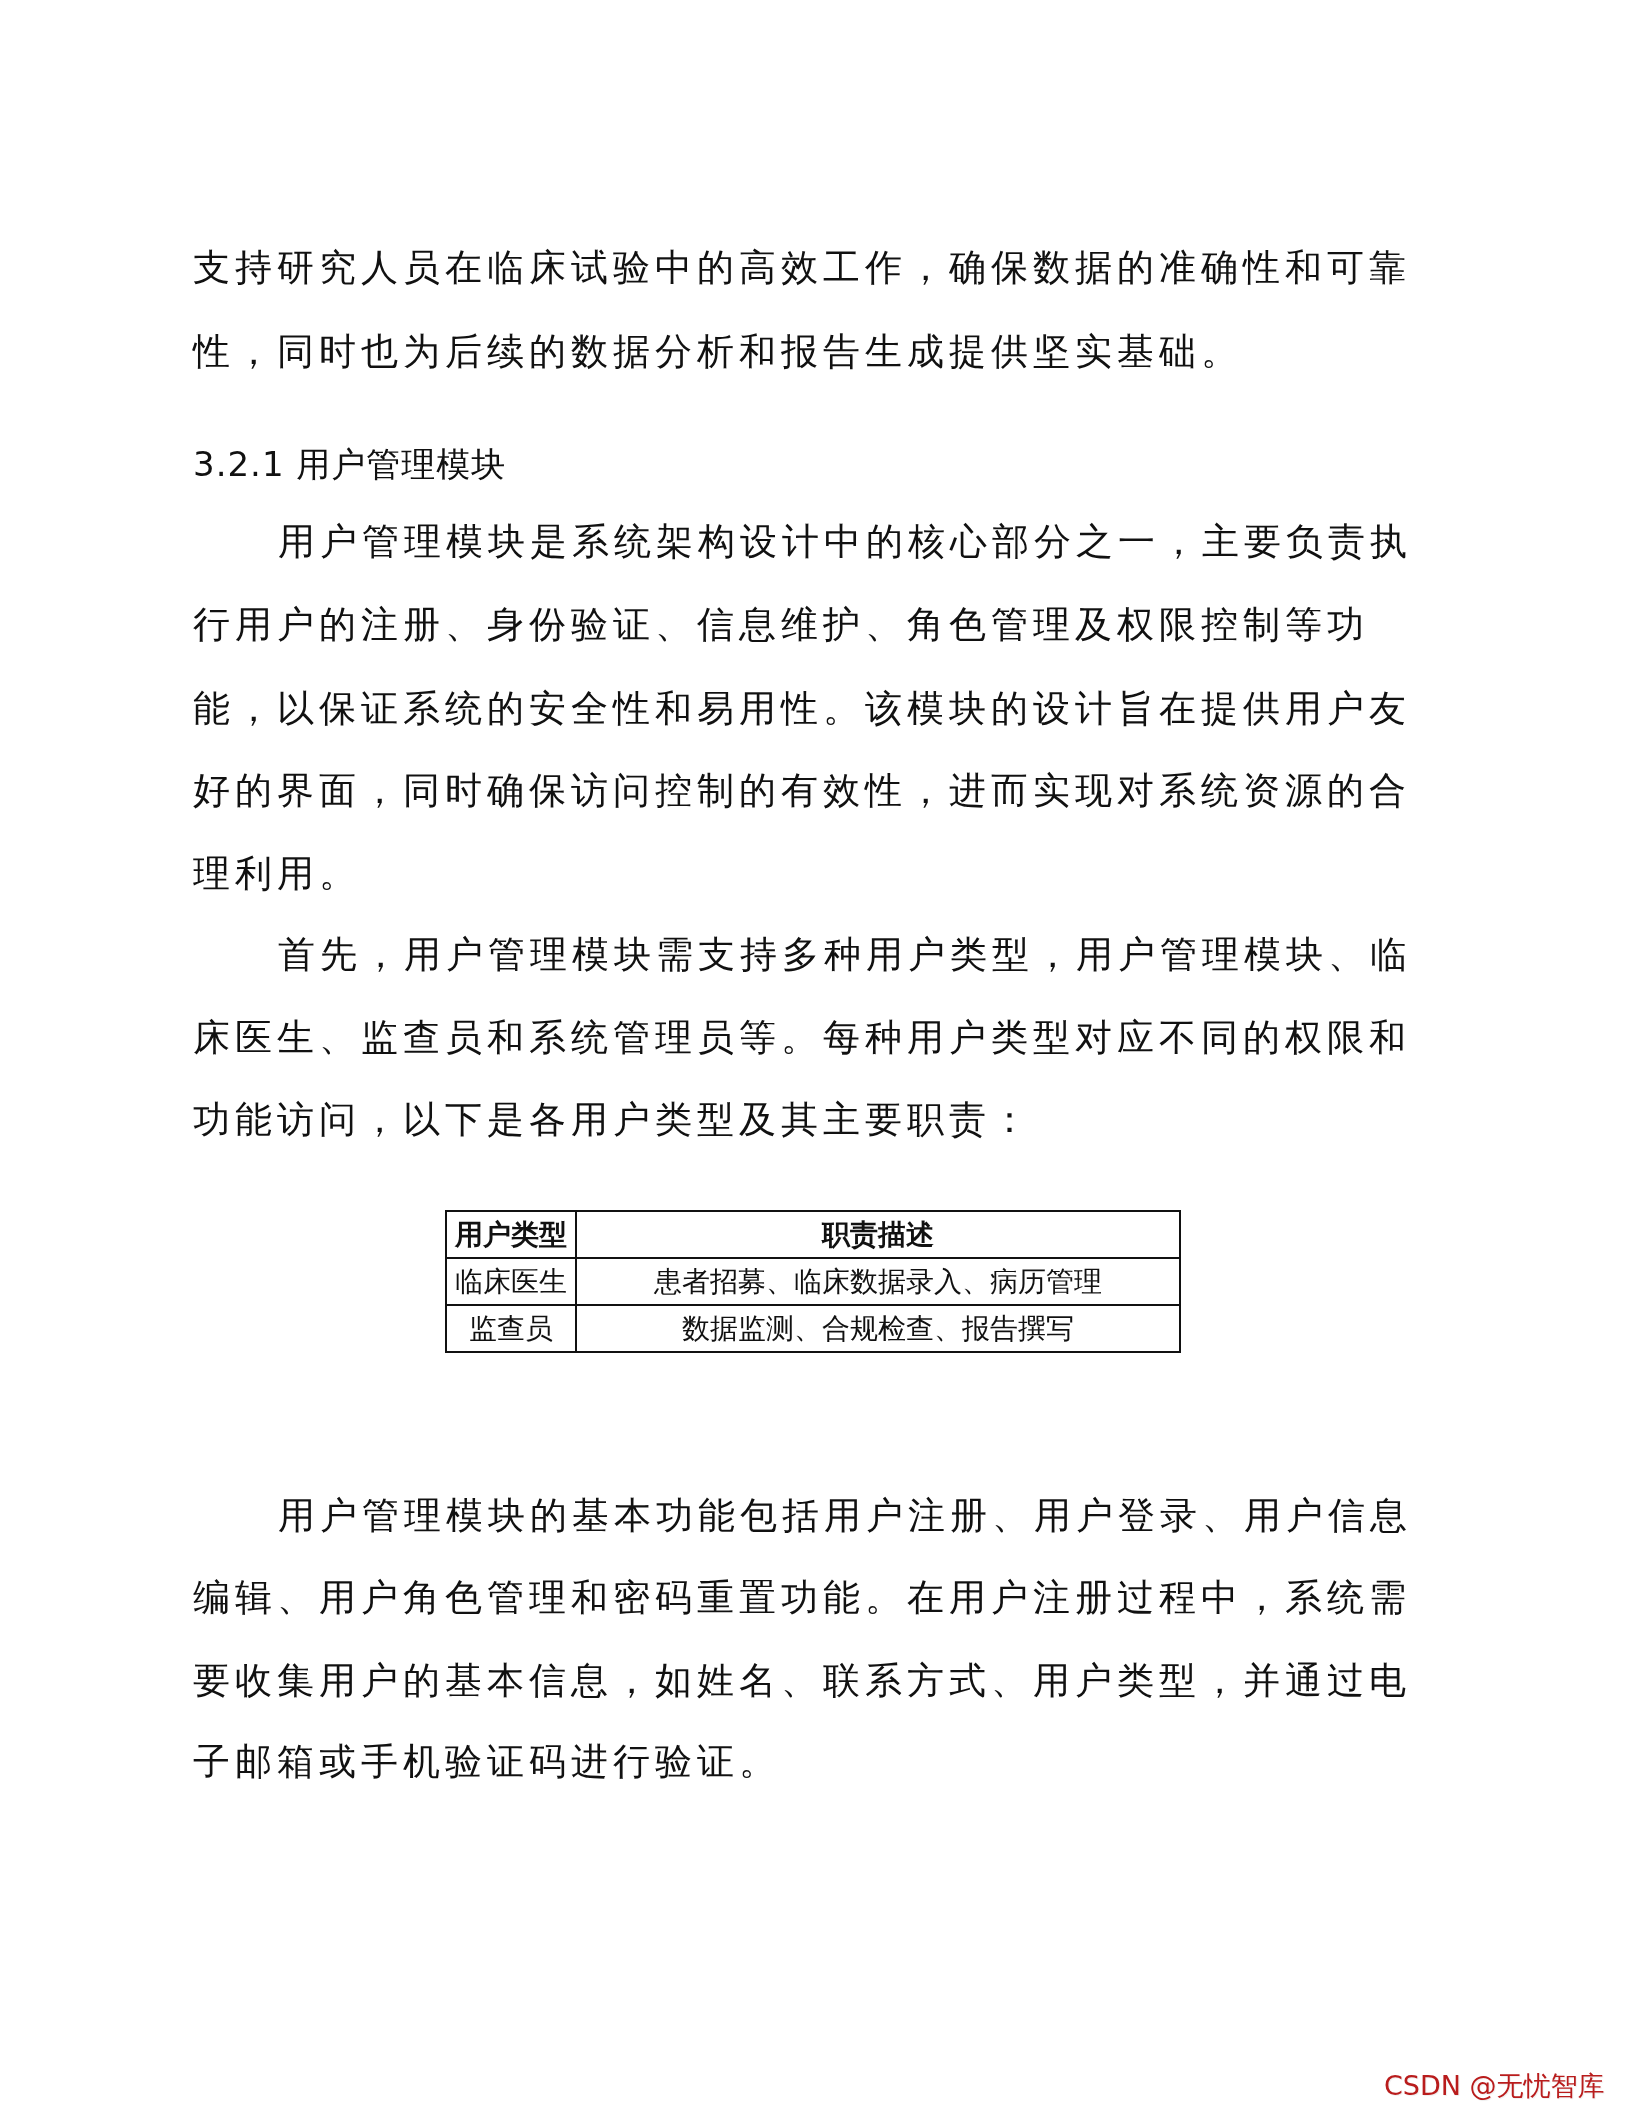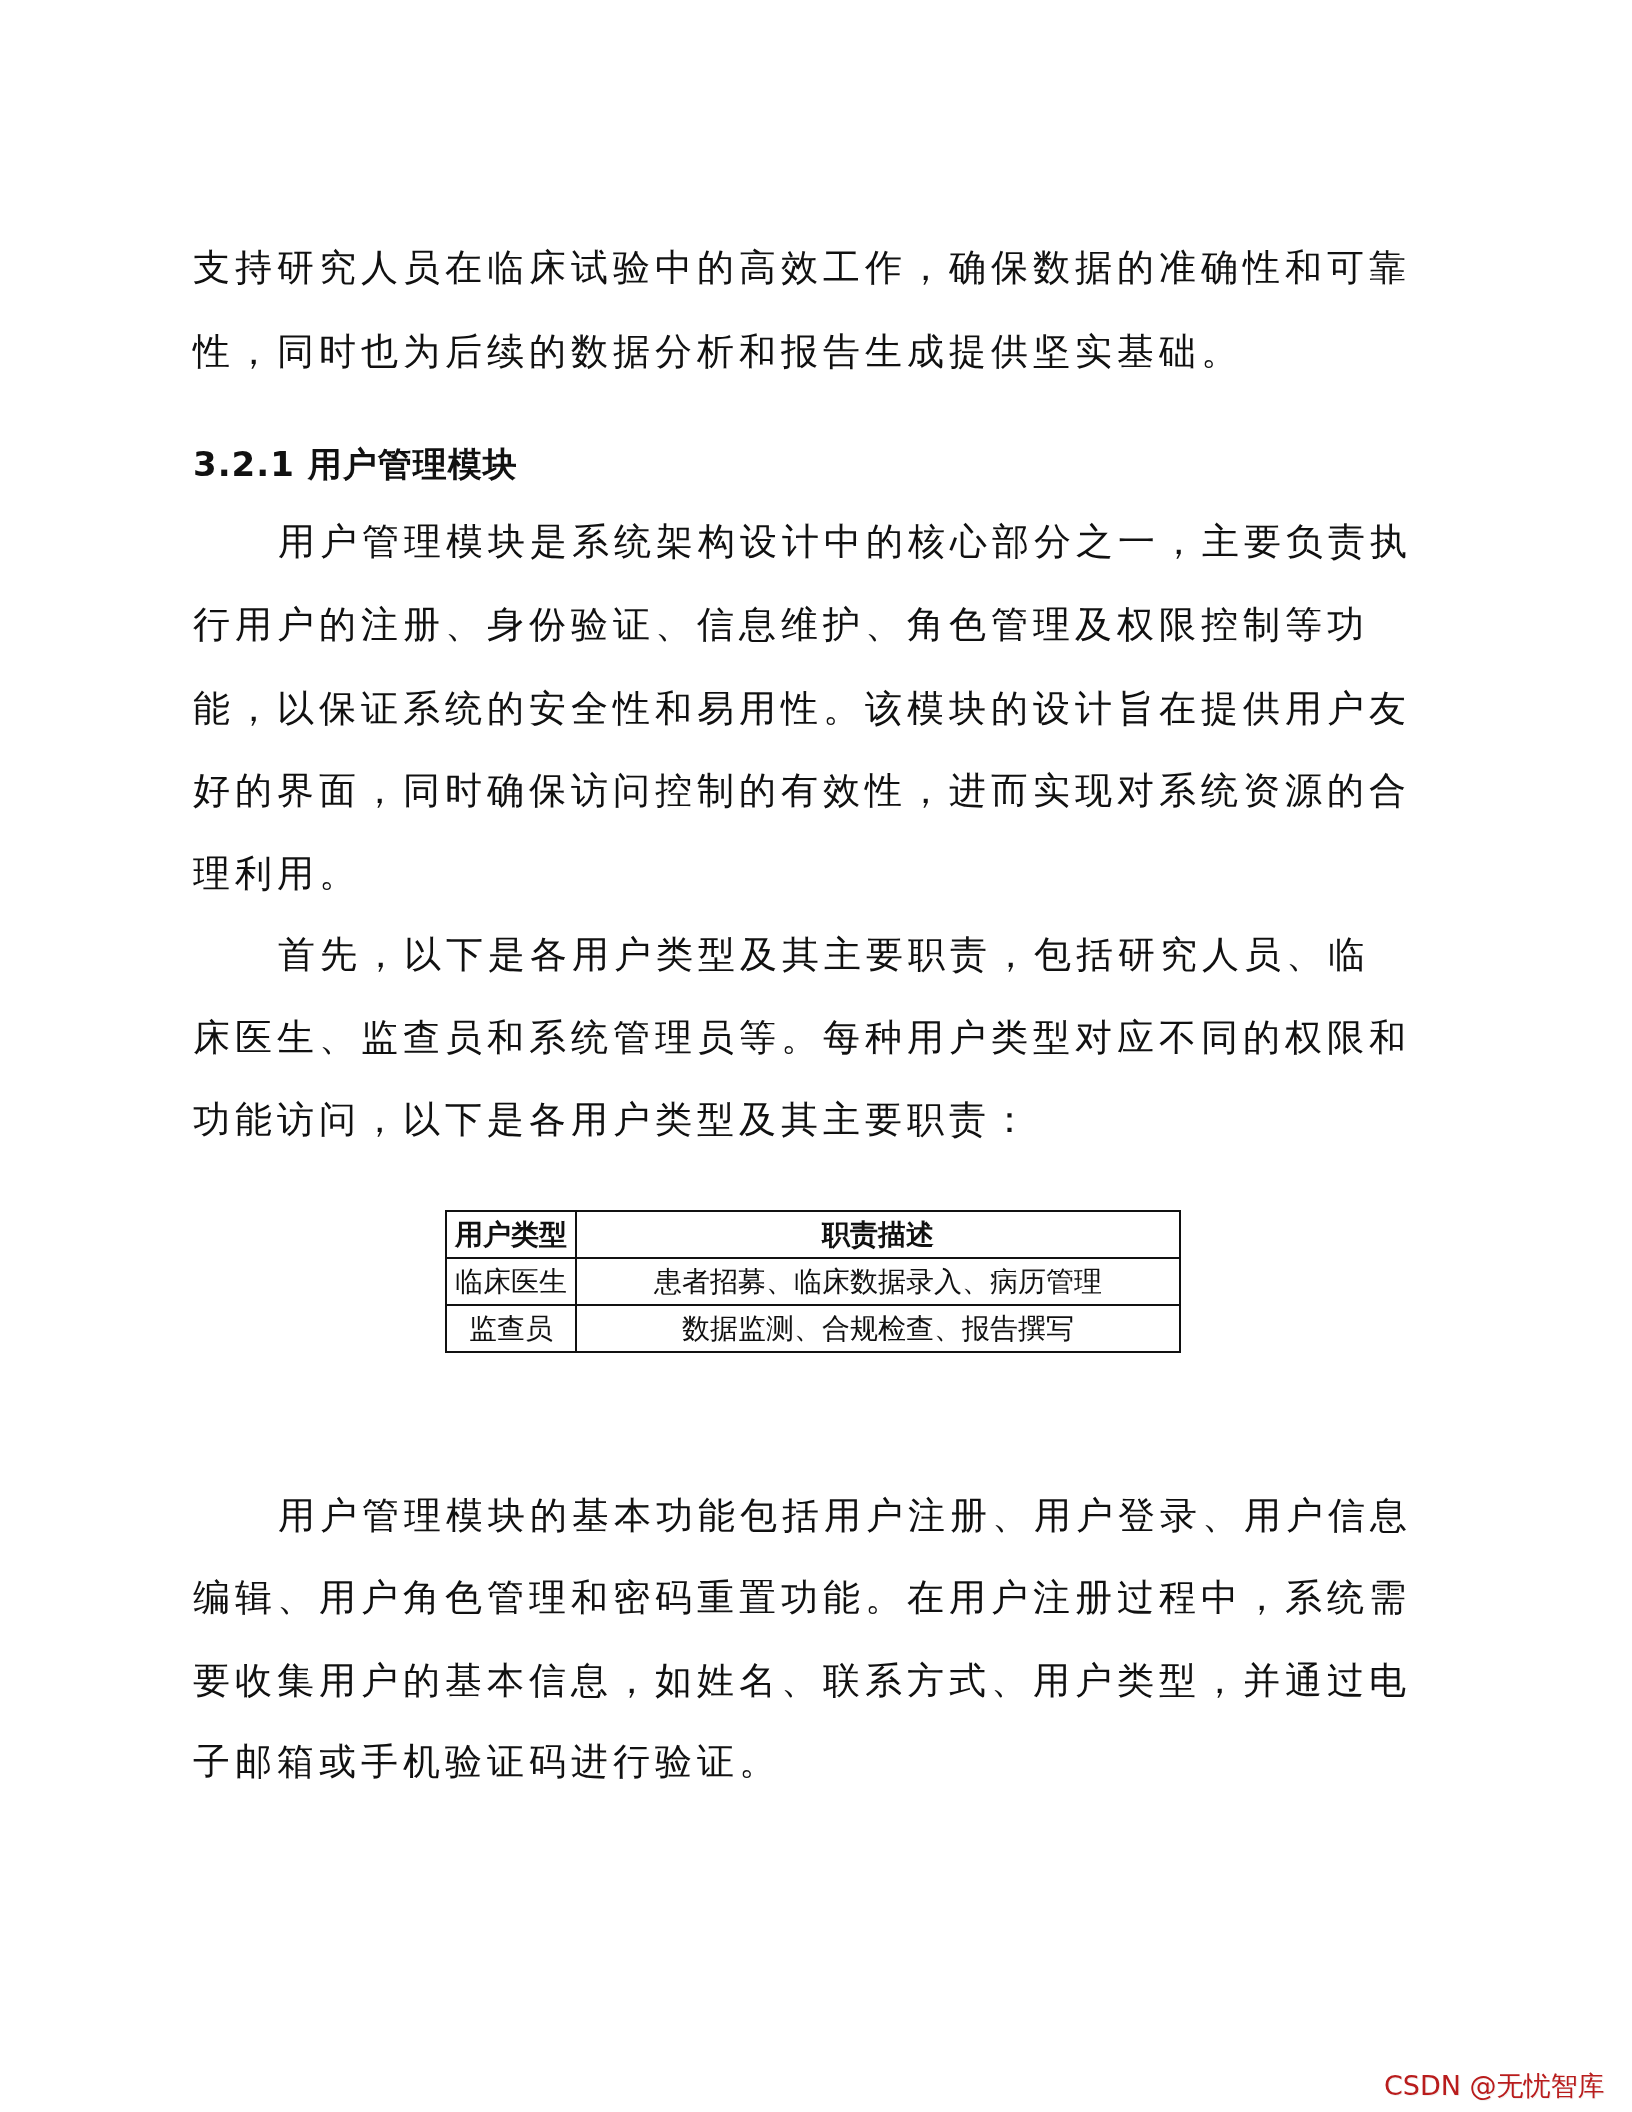--- a/index.html
+++ b/index.html
@@ -2,21 +2,21 @@
 <html><head>
   <meta charset="utf-8">
   <style>
     html, body { margin:0; padding:0; background:#ffffff; }
     body { width:1632px; height:2112px; position:relative; overflow:hidden;
       font-family:"DejaVu Serif","Liberation Serif",serif; color:#111; }
     .line { position:absolute; left:193px; height:44px; line-height:44px;
       font-size:37px; letter-spacing:5px; white-space:nowrap; }
     .indent { left:278px; }
     .heading { position:absolute; left:193px; top:442px; height:44px; line-height:44px;
-      font-size:34px; font-weight:bold; font-family:"DejaVu Sans","Liberation Sans",sans-serif; letter-spacing:1px; white-space:nowrap; }
+      font-size:34px; font-weight:normal; font-family:"DejaVu Sans","Liberation Sans",sans-serif; letter-spacing:1px; white-space:nowrap; }
     table.roles { position:absolute; left:445px; top:1210px; width:736px; border-collapse:collapse;
       font-size:28px; font-family:"DejaVu Serif","Liberation Serif",serif; }
     table.roles th, table.roles td { border:2px solid #111; height:45px; padding:0; text-align:center; white-space:nowrap; }
     table.roles th { font-weight:bold; font-family:"DejaVu Sans","Liberation Sans",sans-serif; }
     table.roles col.c1 { width:130px; }
     .watermark { position:absolute; left:1384px; top:2068px; font-size:27px; color:#b91c1c;
       font-family:"DejaVu Sans","Liberation Sans",sans-serif; white-space:nowrap;
       text-shadow:1px 1px 1px #eee; }
   </style>
 </head>
@@ -27,21 +27,21 @@
   <div class="line" style="top:330px">性，同时也为后续的数据分析和报告生成提供坚实基础。</div>
 
   <div class="heading">3.2.1 用户管理模块</div>
 
   <div class="line indent" style="top:520px">用户管理模块是系统架构设计中的核心部分之一，主要负责执</div>
   <div class="line" style="top:603px">行用户的注册、身份验证、信息维护、角色管理及权限控制等功</div>
   <div class="line" style="top:687px">能，以保证系统的安全性和易用性。该模块的设计旨在提供用户友</div>
   <div class="line" style="top:769px">好的界面，同时确保访问控制的有效性，进而实现对系统资源的合</div>
   <div class="line" style="top:852px">理利用。</div>
 
-  <div class="line indent" style="top:933px">首先，以下是各用户类型及其主要职责，包括研究人员、临</div>
+  <div class="line indent" style="top:933px">首先，用户管理模块需支持多种用户类型，用户管理模块、临</div>
   <div class="line" style="top:1016px">床医生、监查员和系统管理员等。每种用户类型对应不同的权限和</div>
   <div class="line" style="top:1098px">功能访问，以下是各用户类型及其主要职责：</div>
 
   <table class="roles">
     <colgroup>
         <col class="c1" style="width:130px">
         <col>
       </colgroup>
     <thead>
       <tr>

